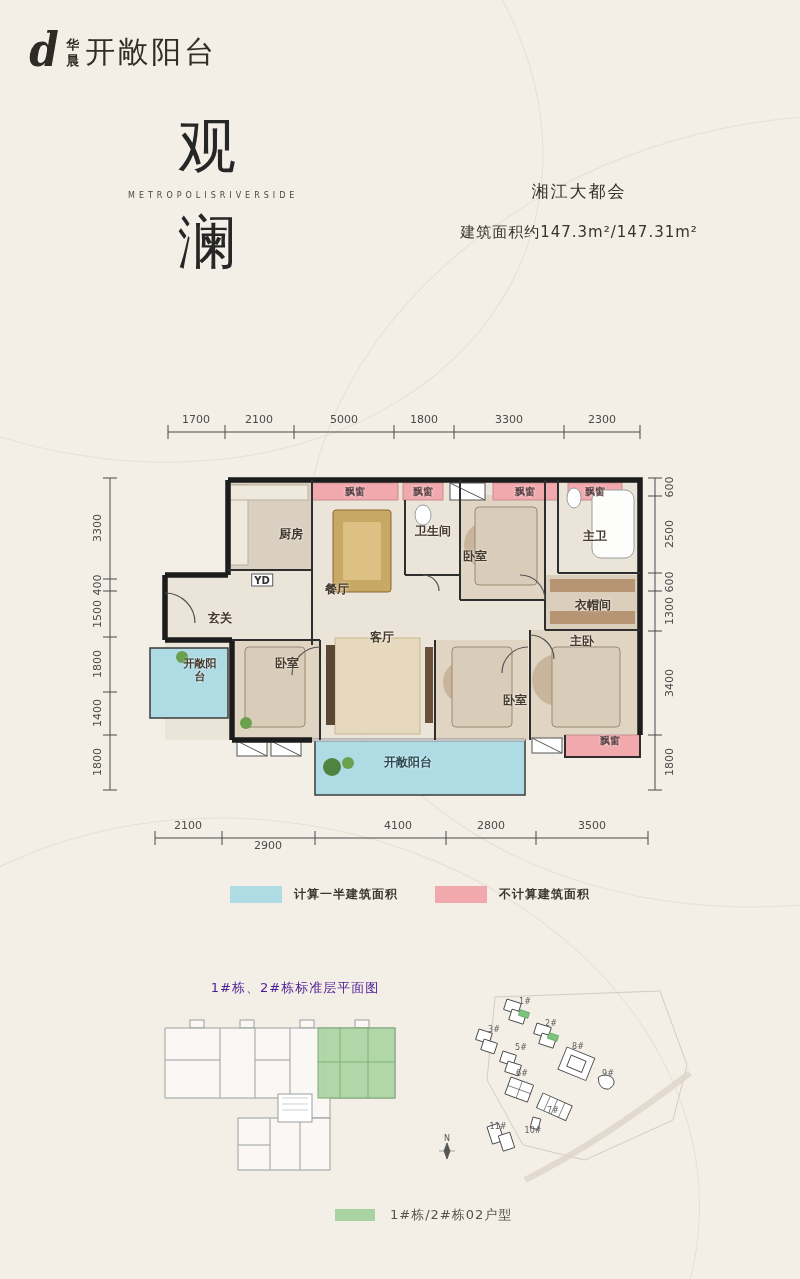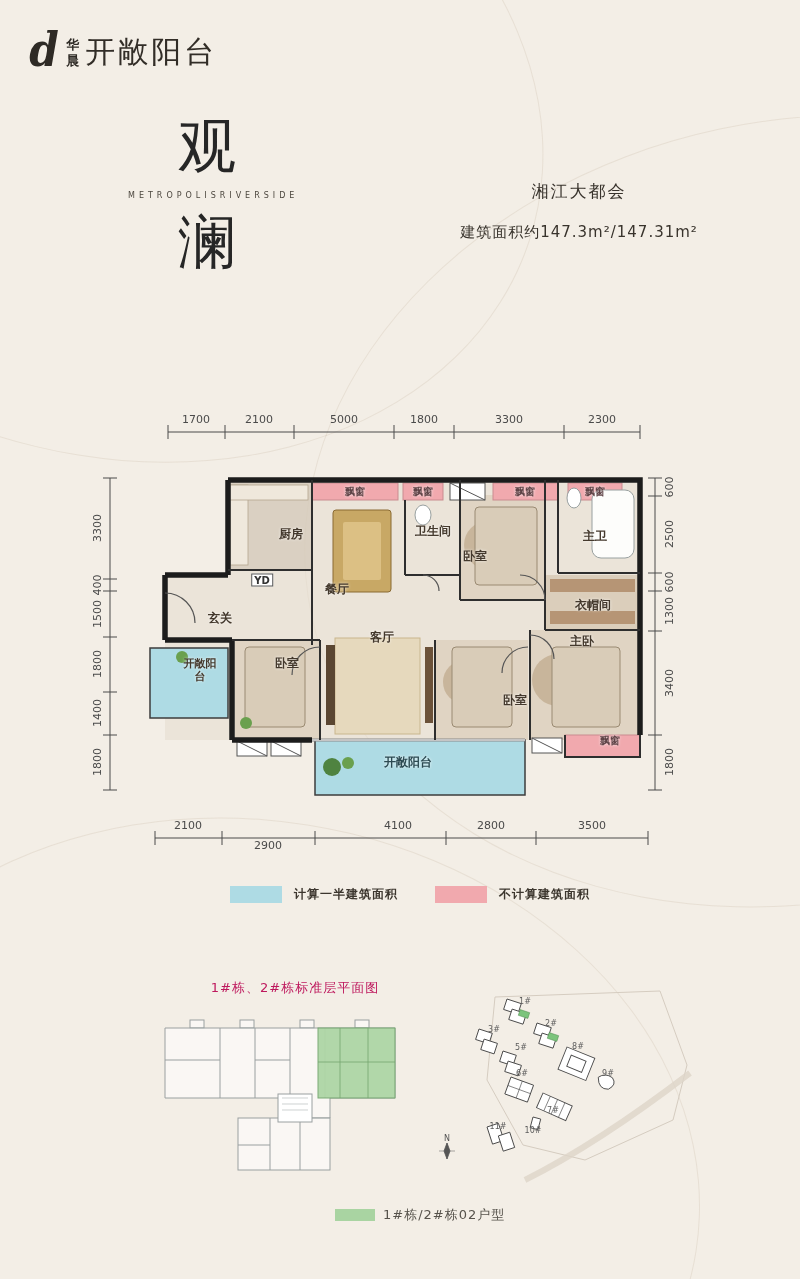--- a/index.html
+++ b/index.html
@@ -30,24 +30,24 @@
   .blc{color:#2c4a52;}
   .wrap2{white-space:normal;width:36px;line-height:1.15;font-size:11px;text-align:center;}
   .yd{font-size:10px;border:1px solid #555;background:#fff;padding:0 2px;color:#333;}
   
   .legend-item{position:absolute;display:flex;align-items:center;}
   .sw{width:52px;height:17px;display:inline-block;}
   .sw-half{background:#aedbe4;}
   .sw-no{background:#f1a9ae;}
   .legend-item span.lt{font-size:12px;font-weight:700;color:#3c362e;margin-left:12px;letter-spacing:1px;}
   
-  .fp-caption{position:absolute;left:145px;top:979px;width:300px;text-align:center;font-size:13px;color:#be185d;letter-spacing:1px;}
+  .fp-caption{position:absolute;left:145px;top:979px;width:300px;text-align:center;font-size:13px;color:#4c1d95;letter-spacing:1px;}
   .site-label{position:absolute;font-size:8px;color:#5c5c5c;transform:translate(-50%,-50%);}
   .compass-n{position:absolute;font-size:8px;color:#555;transform:translate(-50%,-50%);}
-  .footer{position:absolute;left:335px;top:1206px;display:flex;align-items:center;}
+  .footer{position:absolute;left:335px;top:1206px;display:flex;align-items:center;gap:7px;}
   .sw-green{width:40px;height:12px;background:#a9d4a2;display:inline-block;}
   .footer span.lt{font-size:13px;color:#56524b;margin-left:8px;letter-spacing:1px;}
   svg{display:block;}
 </style>
 </head>
 <body>
 
 <div class="poster">
 
   <div class="tex" style="left:-350px;top:-250px;width:900px;height:700px;transform:rotate(18deg);"></div>

